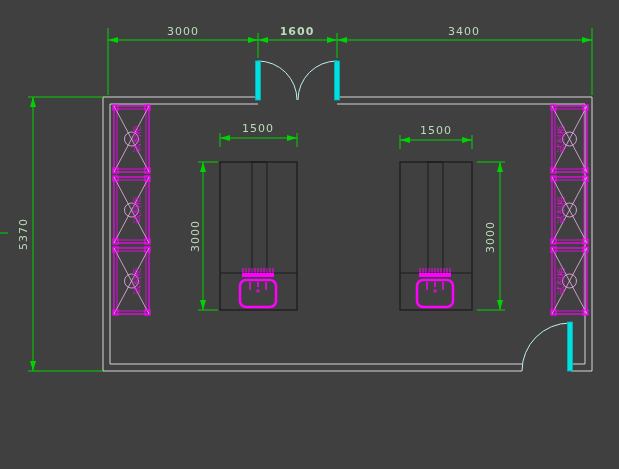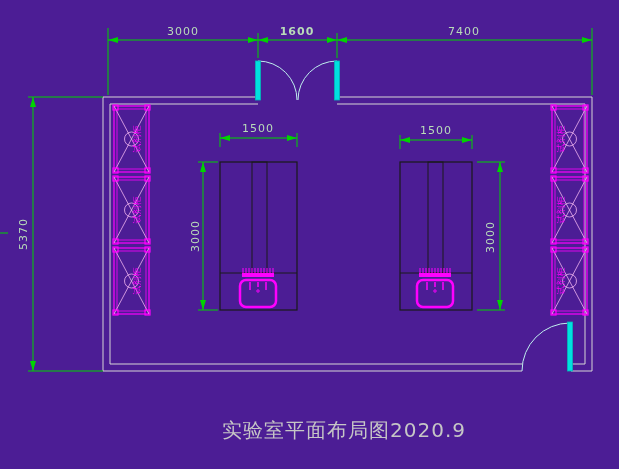--- a/index.html
+++ b/index.html
@@ -1,16 +1,16 @@
 <!DOCTYPE html>
 <html style="--dimension: #00d400; --dimension-text: #b9dcb9; --cabinet: #ff00ff; --cabinet-light: #f0b4f0; --door: #00e0e0; --door-arc: #bfeeee; --wall: #d6d6d6; --bench: #1a1a1a; --title-text: #c6c6c6;"><head>
 <meta charset="utf-8">
 <style>
   html,body{margin:0;padding:0;background:#ffffff;}
-  #canvas{position:relative;width:619px;height:469px;background:#4c1d95;overflow:hidden;
+  #canvas{position:relative;width:619px;height:469px;background:#404040;overflow:hidden;
           font-family:"DejaVu Sans",sans-serif;}
   #plan-svg{position:absolute;left:0;top:0;}
   .wall{stroke:var(--wall);stroke-width:1;fill:none;}
   .bench{stroke:var(--bench);stroke-width:1.2;fill:none;}
   .bench-thin{stroke:var(--bench);stroke-width:1;fill:none;}
   .dim{stroke:var(--dimension);stroke-width:1;fill:none;}
   .dim-arrow{fill:var(--dimension);stroke:none;}
   .cab{stroke:var(--cabinet);stroke-width:1.2;fill:none;}
   .cab-thin{stroke:var(--cabinet);stroke-width:0.8;fill:none;}
   .cab-light{stroke:var(--cabinet-light);stroke-width:0.8;fill:none;}
@@ -177,30 +177,29 @@
       <polygon class="dim-arrow" points="472,140 462,137 462,143"></polygon>
 
       <path class="dim" d="M500 162 V310 M477 162 H505 M477 310 H505"></path>
       <polygon class="dim-arrow" points="500,162 497,172 503,172"></polygon>
       <polygon class="dim-arrow" points="500,310 497,300 503,300"></polygon>
     </g>
   </svg>
 
   <div class="label" style="left:153px;top:26px;width:60px;">3000</div>
   <div class="label" style="left:267px;top:26px;width:60px;font-weight:bold;">1600</div>
-  <div class="label" style="left:434px;top:26px;width:60px;">7400</div>
+  <div class="label" style="left:434px;top:26px;width:60px;">3400</div>
   <div class="label vtext" style="left:-6px;top:228px;width:60px;">5370</div>
 
   <div class="label" style="left:228px;top:123px;width:60px;">1500</div>
   <div class="label vtext" style="left:166px;top:230px;width:60px;">3000</div>
 
   <div class="label" style="left:406px;top:125px;width:60px;">1500</div>
   <div class="label vtext" style="left:461px;top:231px;width:60px;">3000</div>
 
   <div class="cab-label" style="left:107px;top:133px;">试剂柜</div>
   <div class="cab-label" style="left:107px;top:204px;">试剂柜</div>
   <div class="cab-label" style="left:107px;top:275px;">试剂柜</div>
   <div class="cab-label" style="left:531px;top:133px;">试剂柜</div>
   <div class="cab-label" style="left:531px;top:204px;">试剂柜</div>
   <div class="cab-label" style="left:531px;top:275px;">试剂柜</div>
 
-  <div id="title">实验室平面布局图2020.9</div>
 </div>
 
 </body></html>

